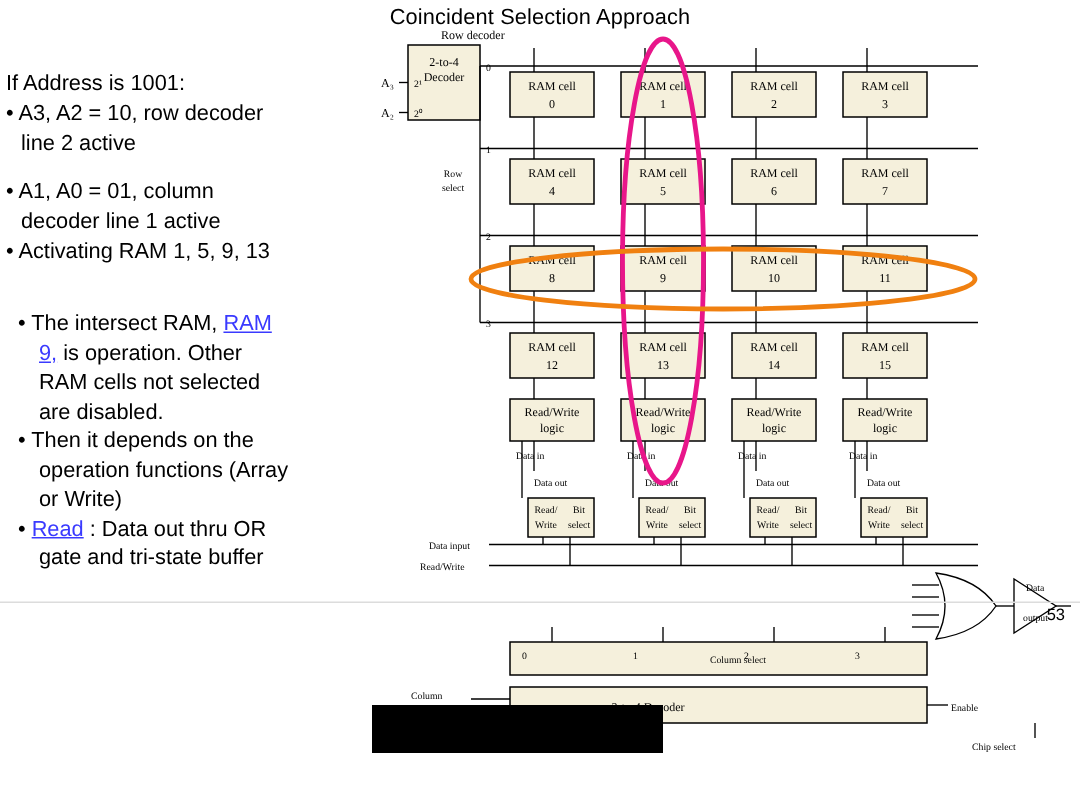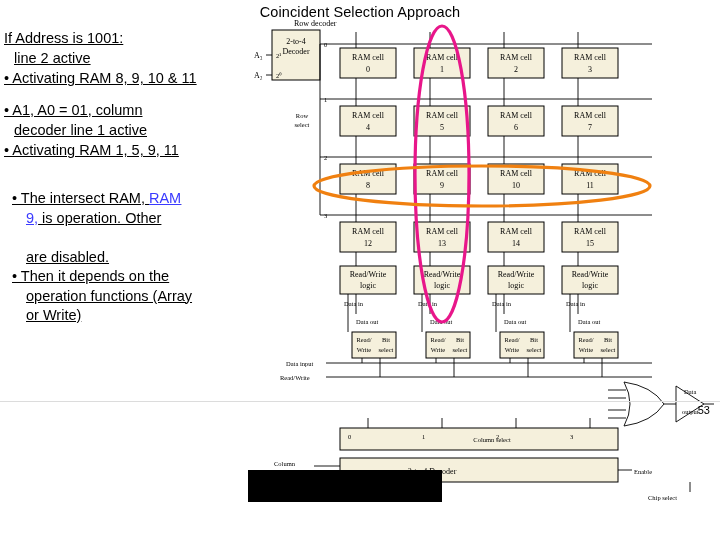--- a/index.html
+++ b/index.html
@@ -28,24 +28,23 @@
     width: 720px;
     text-align: center;
     font-size: 14.5px;
     color: #000000;
     letter-spacing: 0.1px;
   }
   
   .left-col {
     position: absolute;
     left: 4px;
-    top: 28px;
+    top: 46px;
     width: 248px;
     color: #000000;
-    text-decoration: underline;
   }
   .blk1 {
     font-size: 14.5px;
     line-height: 20px;
   }
   .blk2 {
     margin-top: 12px;
     font-size: 14.5px;
     line-height: 20px;
   }
@@ -124,41 +123,45 @@
 <body>
 
 <div class="slide">
 
   <div class="slide-title">Coincident Selection Approach</div>
 
   <div class="left-col">
 
     <div class="blk1">
       <div>If Address is 1001:</div>
+      <div>• A3, A2 = 10, row decoder</div>
       <div class="indent1">line 2 active</div>
-      <div>• Activating RAM 8, 9, 10 &amp; 11</div>
     </div>
 
     <div class="blk2">
       <div>• A1, A0 = 01, column</div>
       <div class="indent1">decoder line 1 active</div>
-      <div>• Activating RAM 1, 5, 9, 11</div>
+      <div>• Activating RAM 1, 5, 9, 13</div>
     </div>
 
     <div class="blk3">
       <div class="li">
         <span>•  The intersect RAM, </span><span class="lnk">RAM</span><br>
         <span class="lnk">9,</span><span> is operation. Other</span><br>
-        <br>
+        <span>RAM cells not selected</span><br>
         <span>are disabled.</span>
       </div>
       <div class="li">
         <span>• Then it depends on the</span><br>
         <span>operation functions (Array</span><br>
         <span>or Write)</span>
+      </div>
+      <div class="li">
+        <span>• </span><span class="lnk">Read</span><span> : Data out thru OR</span><br>
+        <span>gate and tri-state buffer</span>
       </div>
     </div>
   </div>
 
   <div class="diagram">
     <svg width="464" height="500" viewBox="0 0 464 500" xmlns="http://www.w3.org/2000/svg">
       <defs>
         <style>
           .bx { fill:#f5f0dc; stroke:#000; stroke-width:1; }
           .ln { stroke:#000; stroke-width:0.9; fill:none; }

